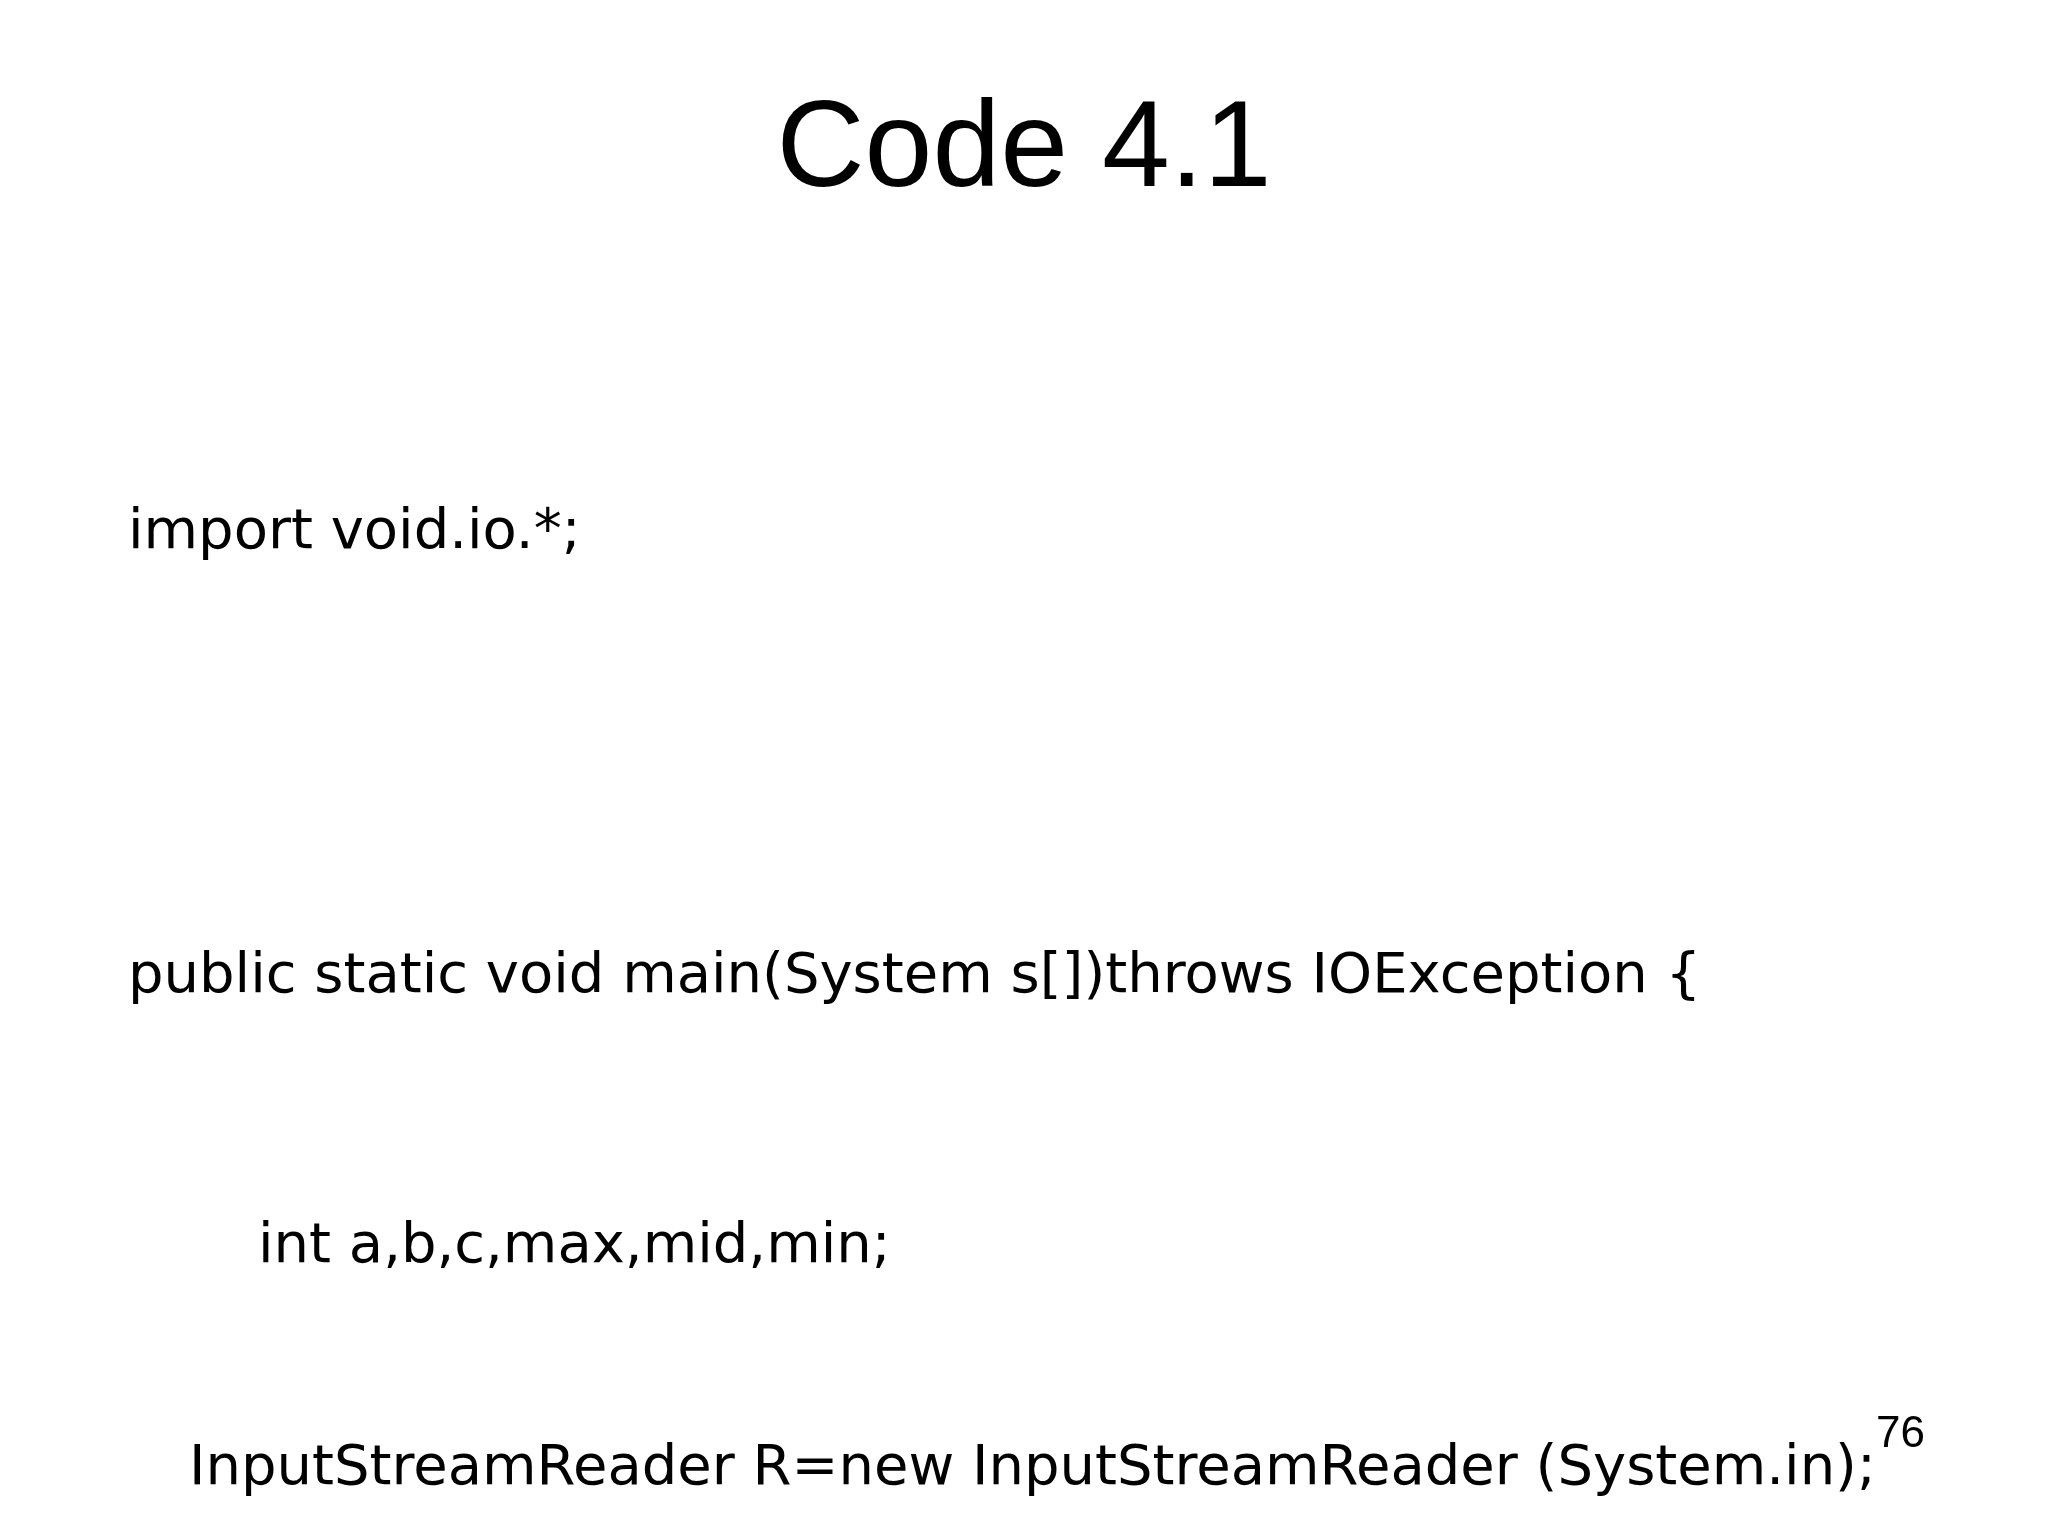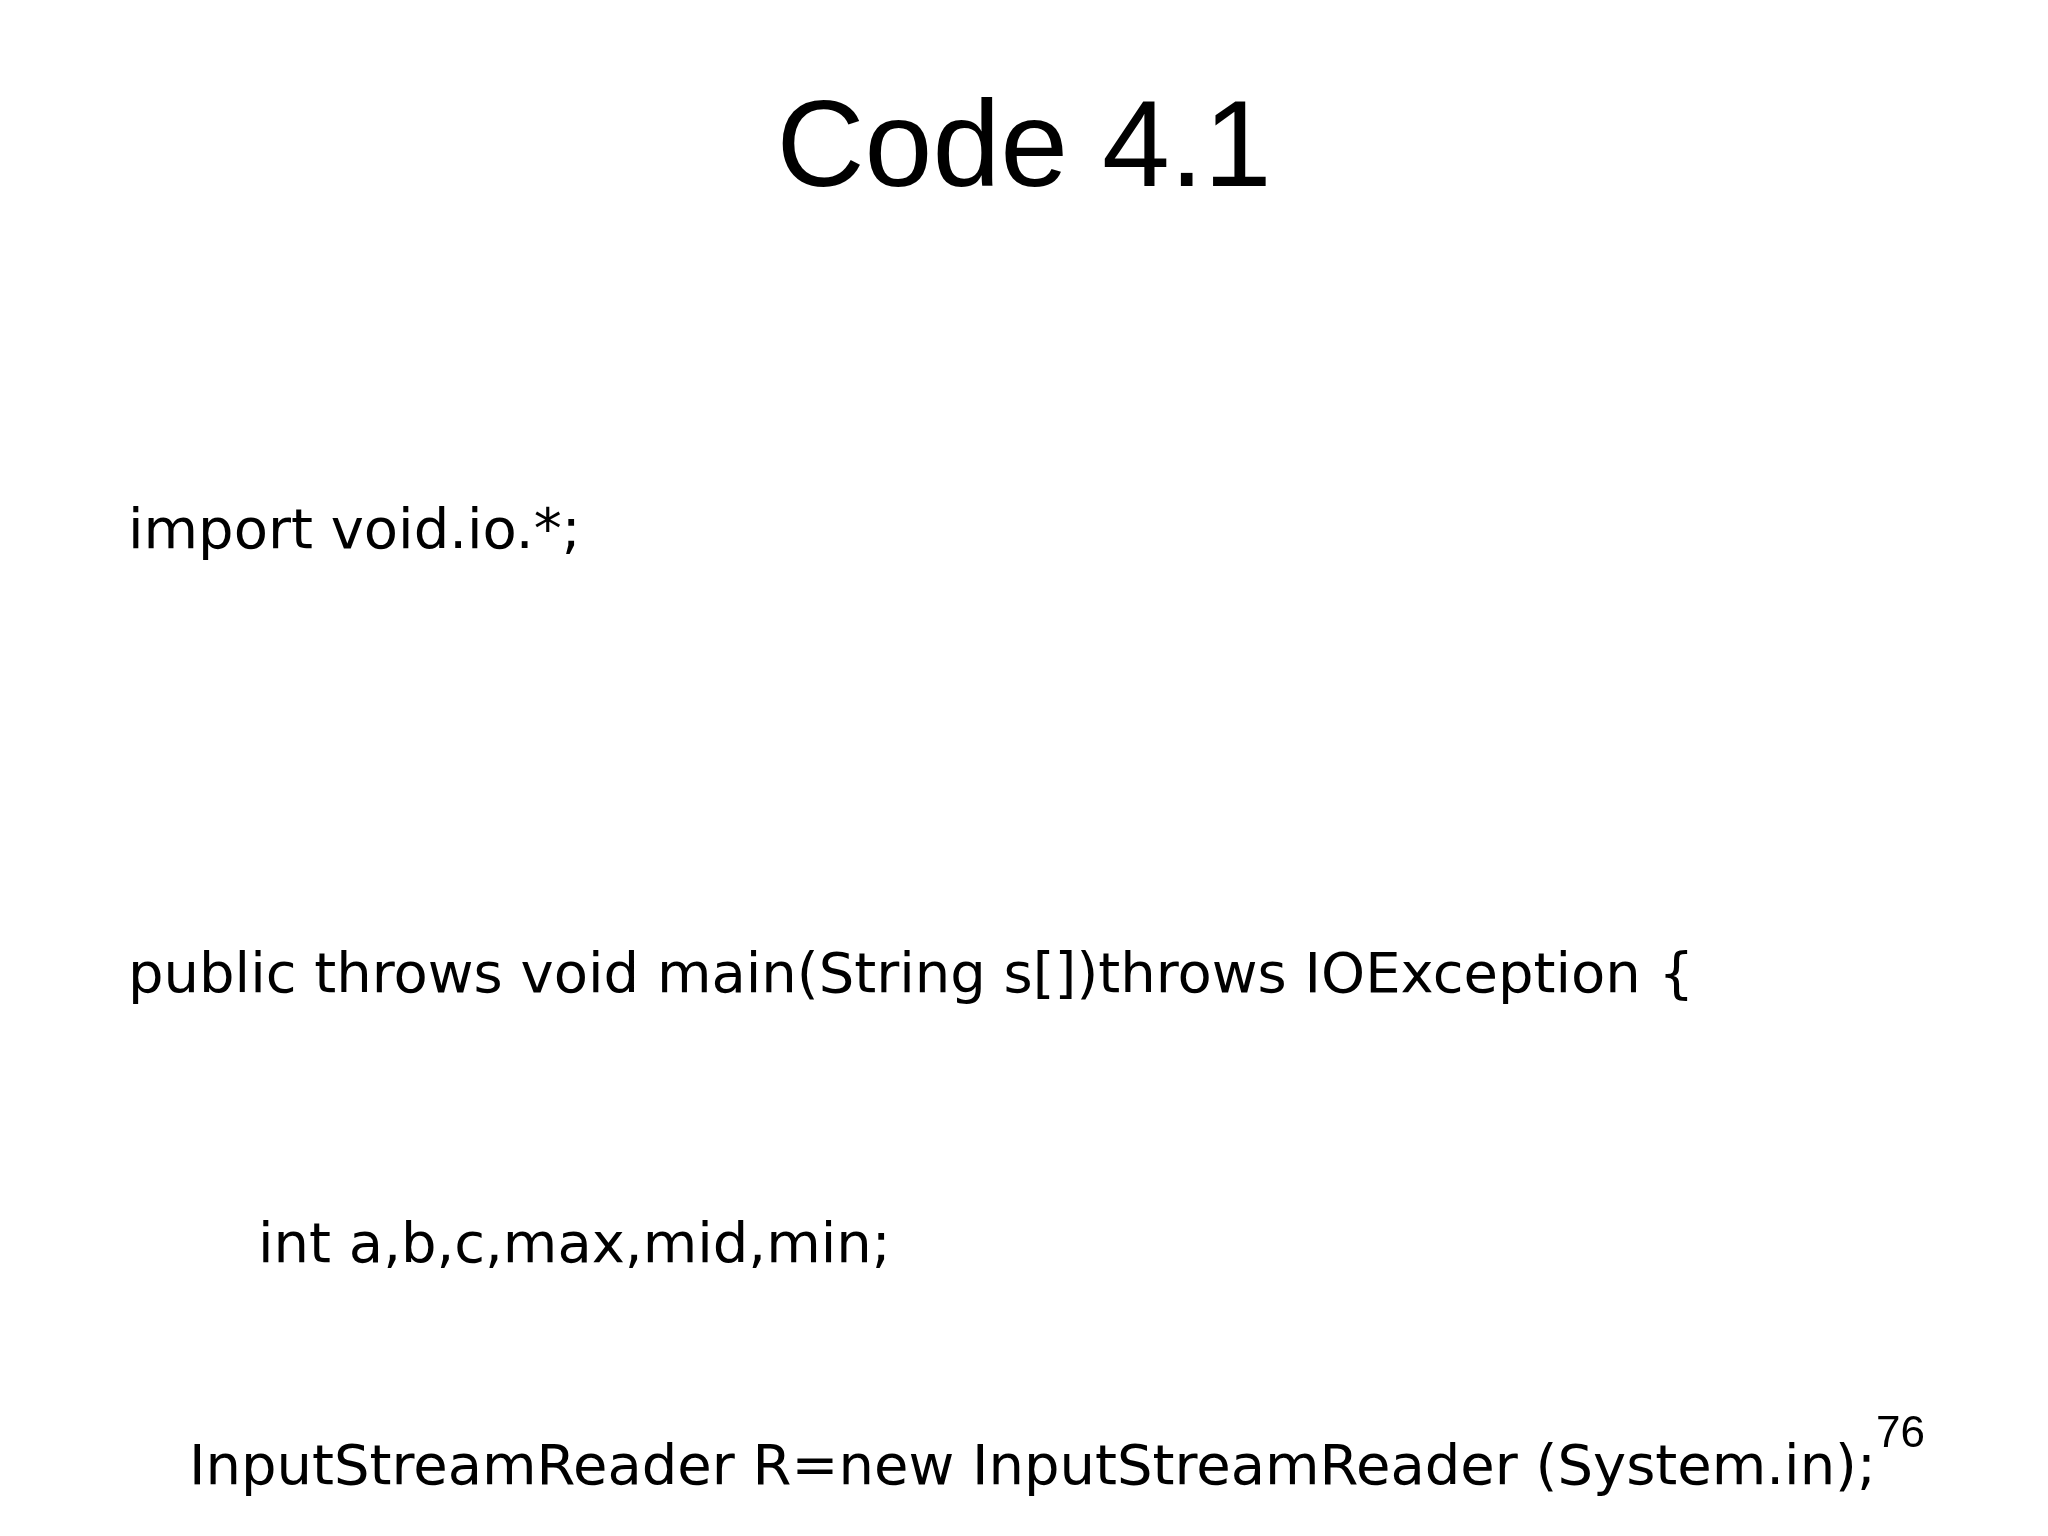--- a/index.html
+++ b/index.html
@@ -59,21 +59,21 @@
 </head>
 <body>
 
 <div class="slide">
 
   <div class="slide-title">Code 4.1</div>
 
   <div class="code-block">
     <div class="code-line ind0">import void.io.*;</div>
     <div class="code-line ind0"></div>
-    <div class="code-line ind0">public throws void main(String s[])throws IOException {</div>
+    <div class="code-line ind0">public static void main(System s[])throws IOException {</div>
     <div class="code-line ind1">int a,b,c,max,mid,min;</div>
     <div class="code-line ind2">InputStreamReader R=new InputStreamReader (System.in);</div>
     
     
     
     
     
     
     
     

